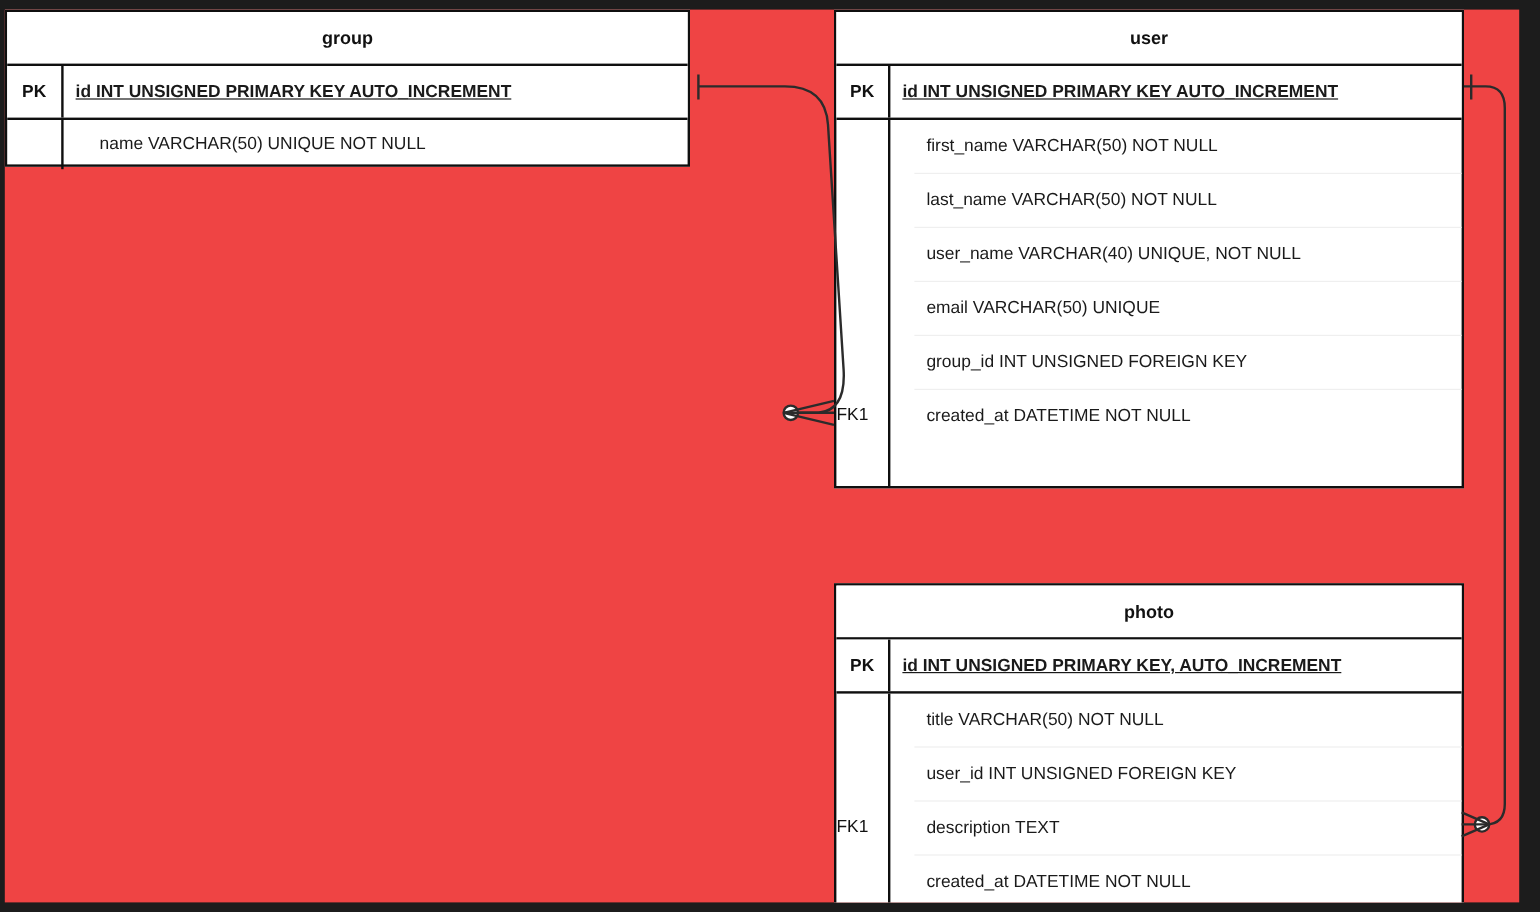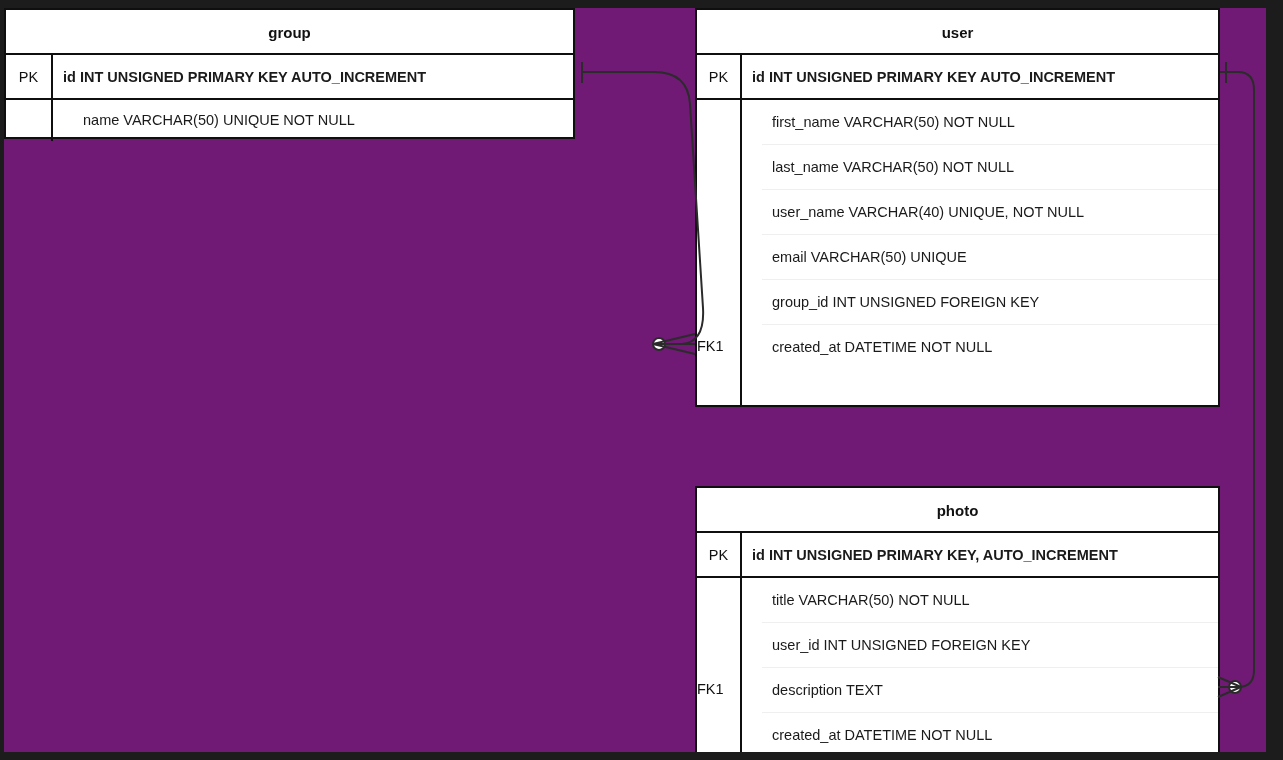--- a/index.html
+++ b/index.html
@@ -22,21 +22,21 @@
     width: 1283px;
     height: 760px;
     background: #1c1c1c;
   }
   #canvas {
     position: absolute;
     left: 4px;
     top: 8px;
     width: 1262px;
     height: 744px;
-    background: #701a75;
+    background: #ef4444;
     overflow: hidden;
   }
 
   
   .entity {
     position: absolute;
     border: 2px solid #0f0f0f;
     background: #ffffff;
     box-sizing: border-box;
   }
@@ -63,32 +63,33 @@
     flex: 0 0 auto;
     box-sizing: border-box;
     border-right: 2px solid #0f0f0f;
     text-align: center;
     font-size: 14.5px;
     color: #111;
     display: flex;
     align-items: center;
     justify-content: center;
   }
-  .keycol.bold { font-weight: normal; }
+  .keycol.bold { font-weight: bold; }
   .fieldcol {
     flex: 1 1 auto;
     box-sizing: border-box;
     padding-left: 10px;
     font-size: 14.5px;
     color: #1a1a1a;
     display: flex;
     align-items: center;
   }
   .fieldcol.pk-text {
     font-weight: bold;
+    text-decoration: underline;
   }
 
   
   .attrs {
     display: flex;
     box-sizing: border-box;
   }
   .attrs .keycol-tall {
     flex: 0 0 auto;
     box-sizing: border-box;

